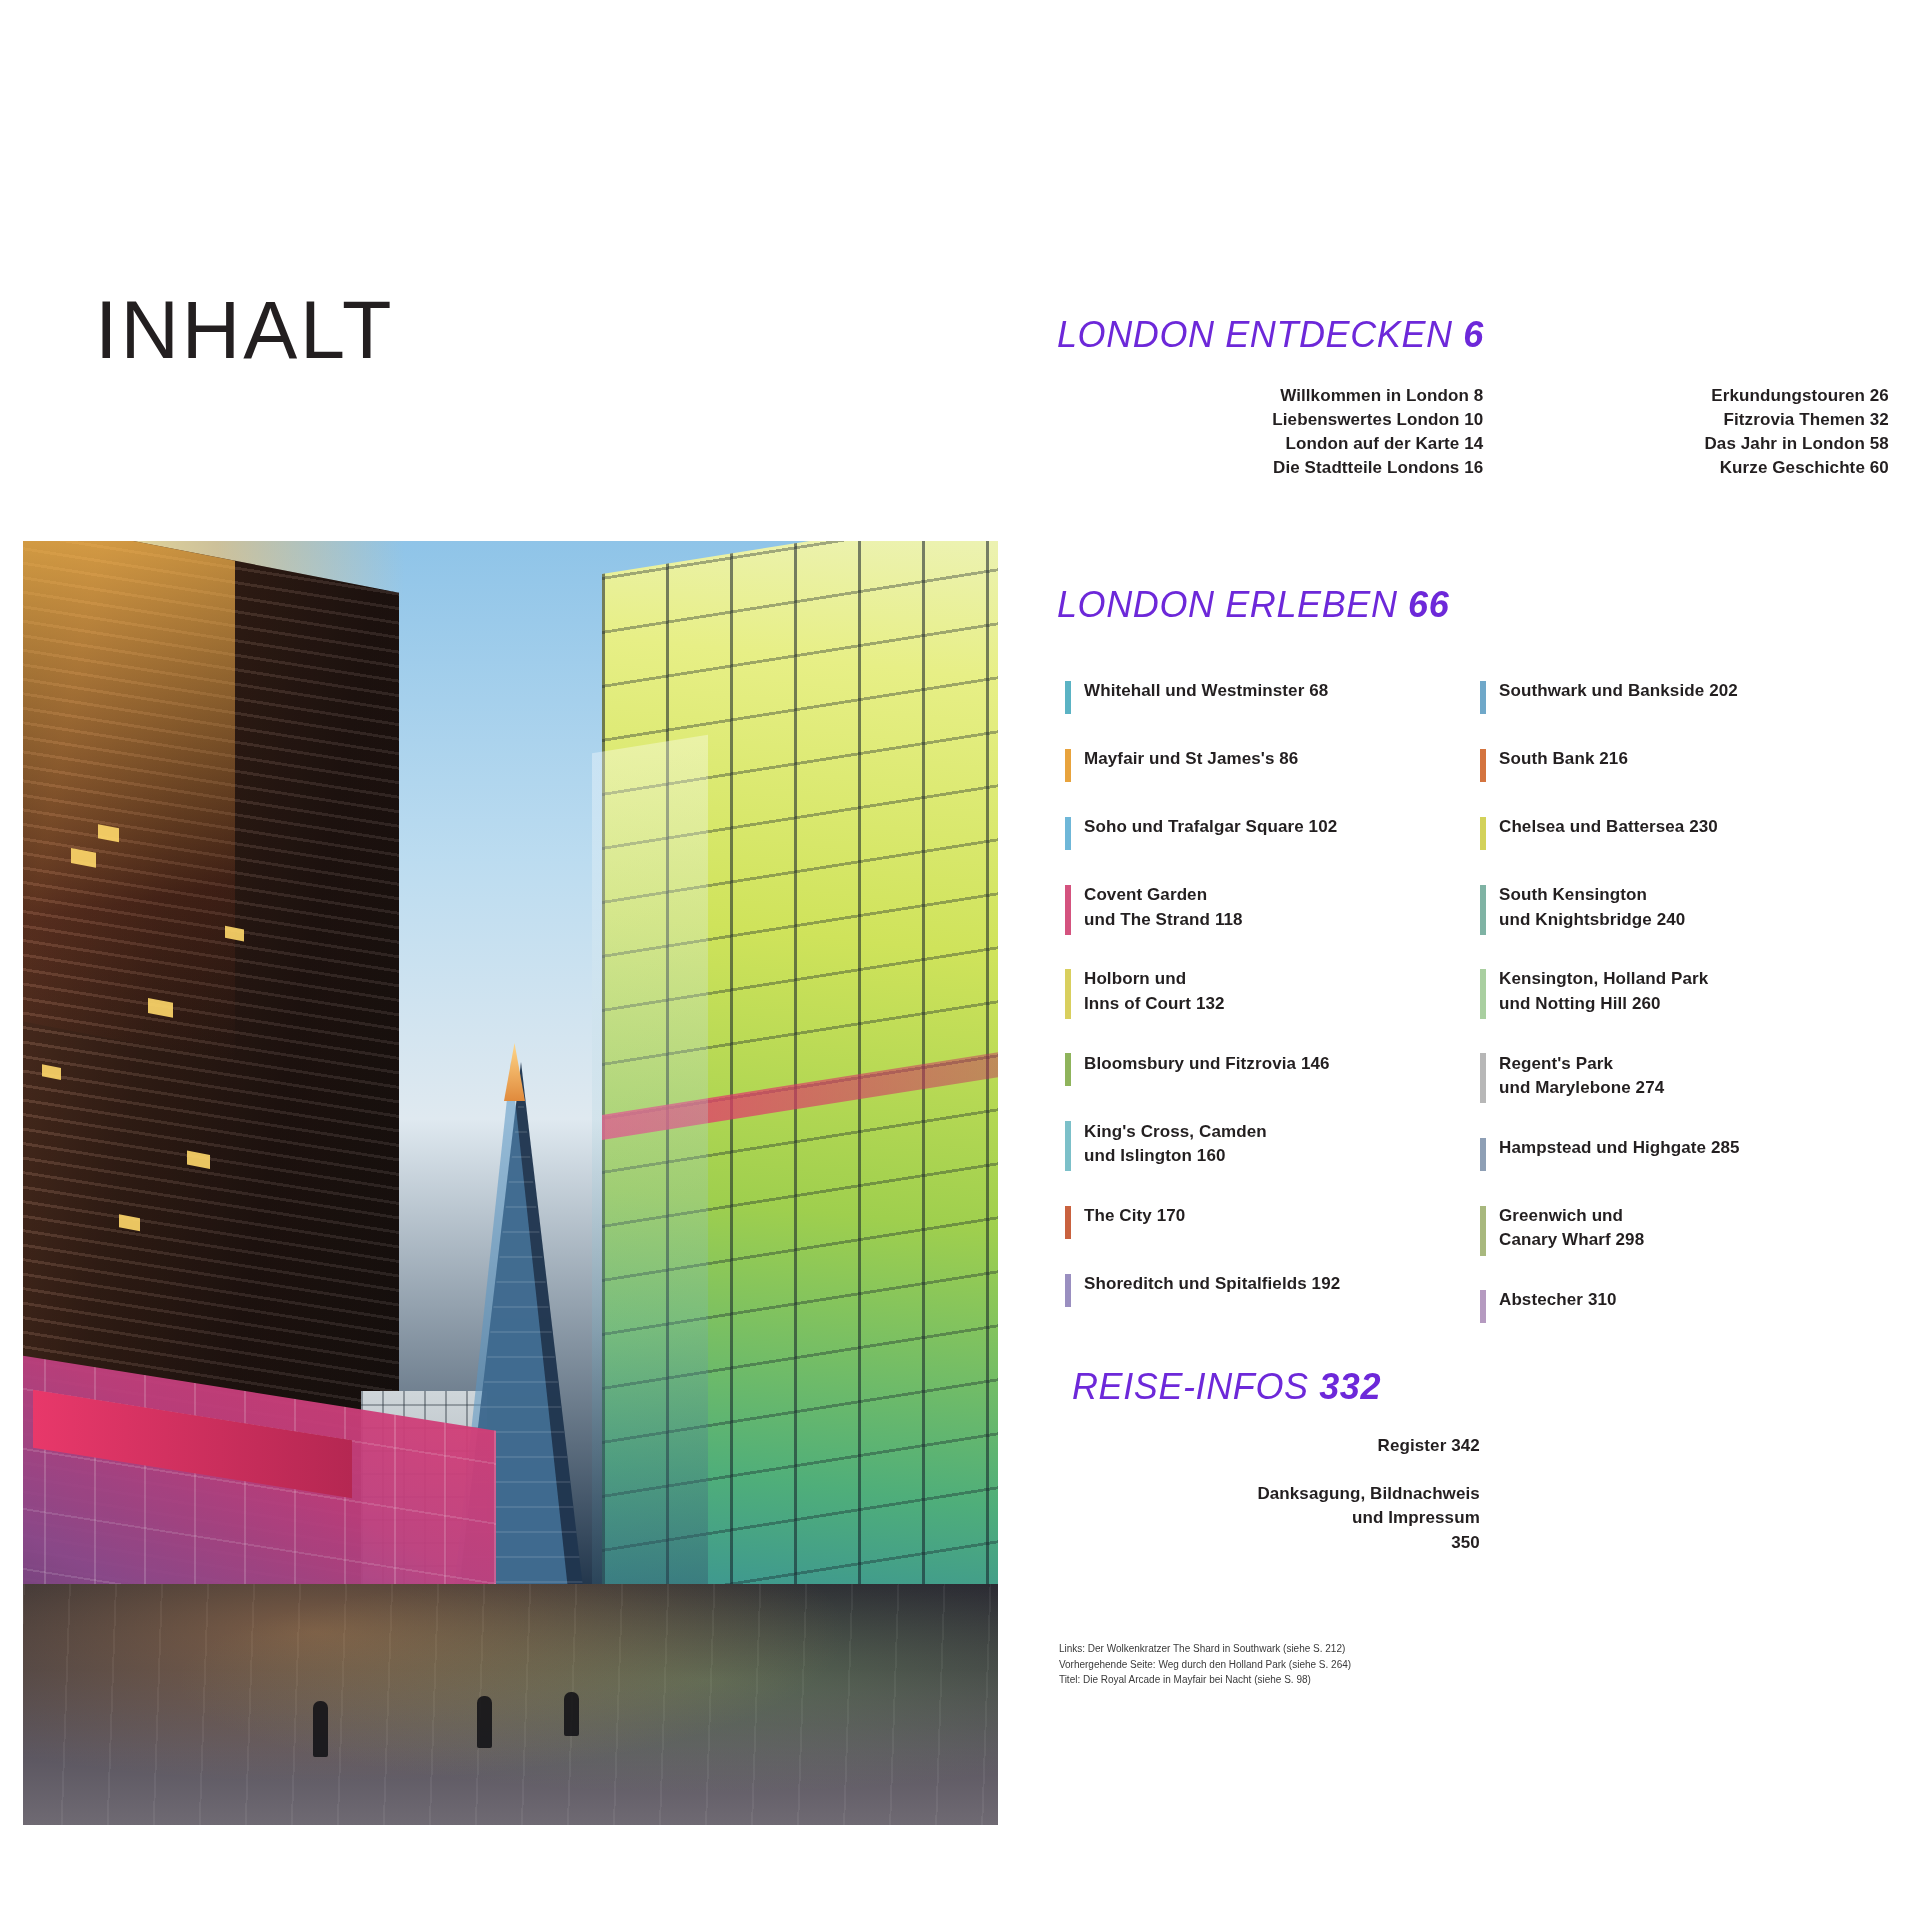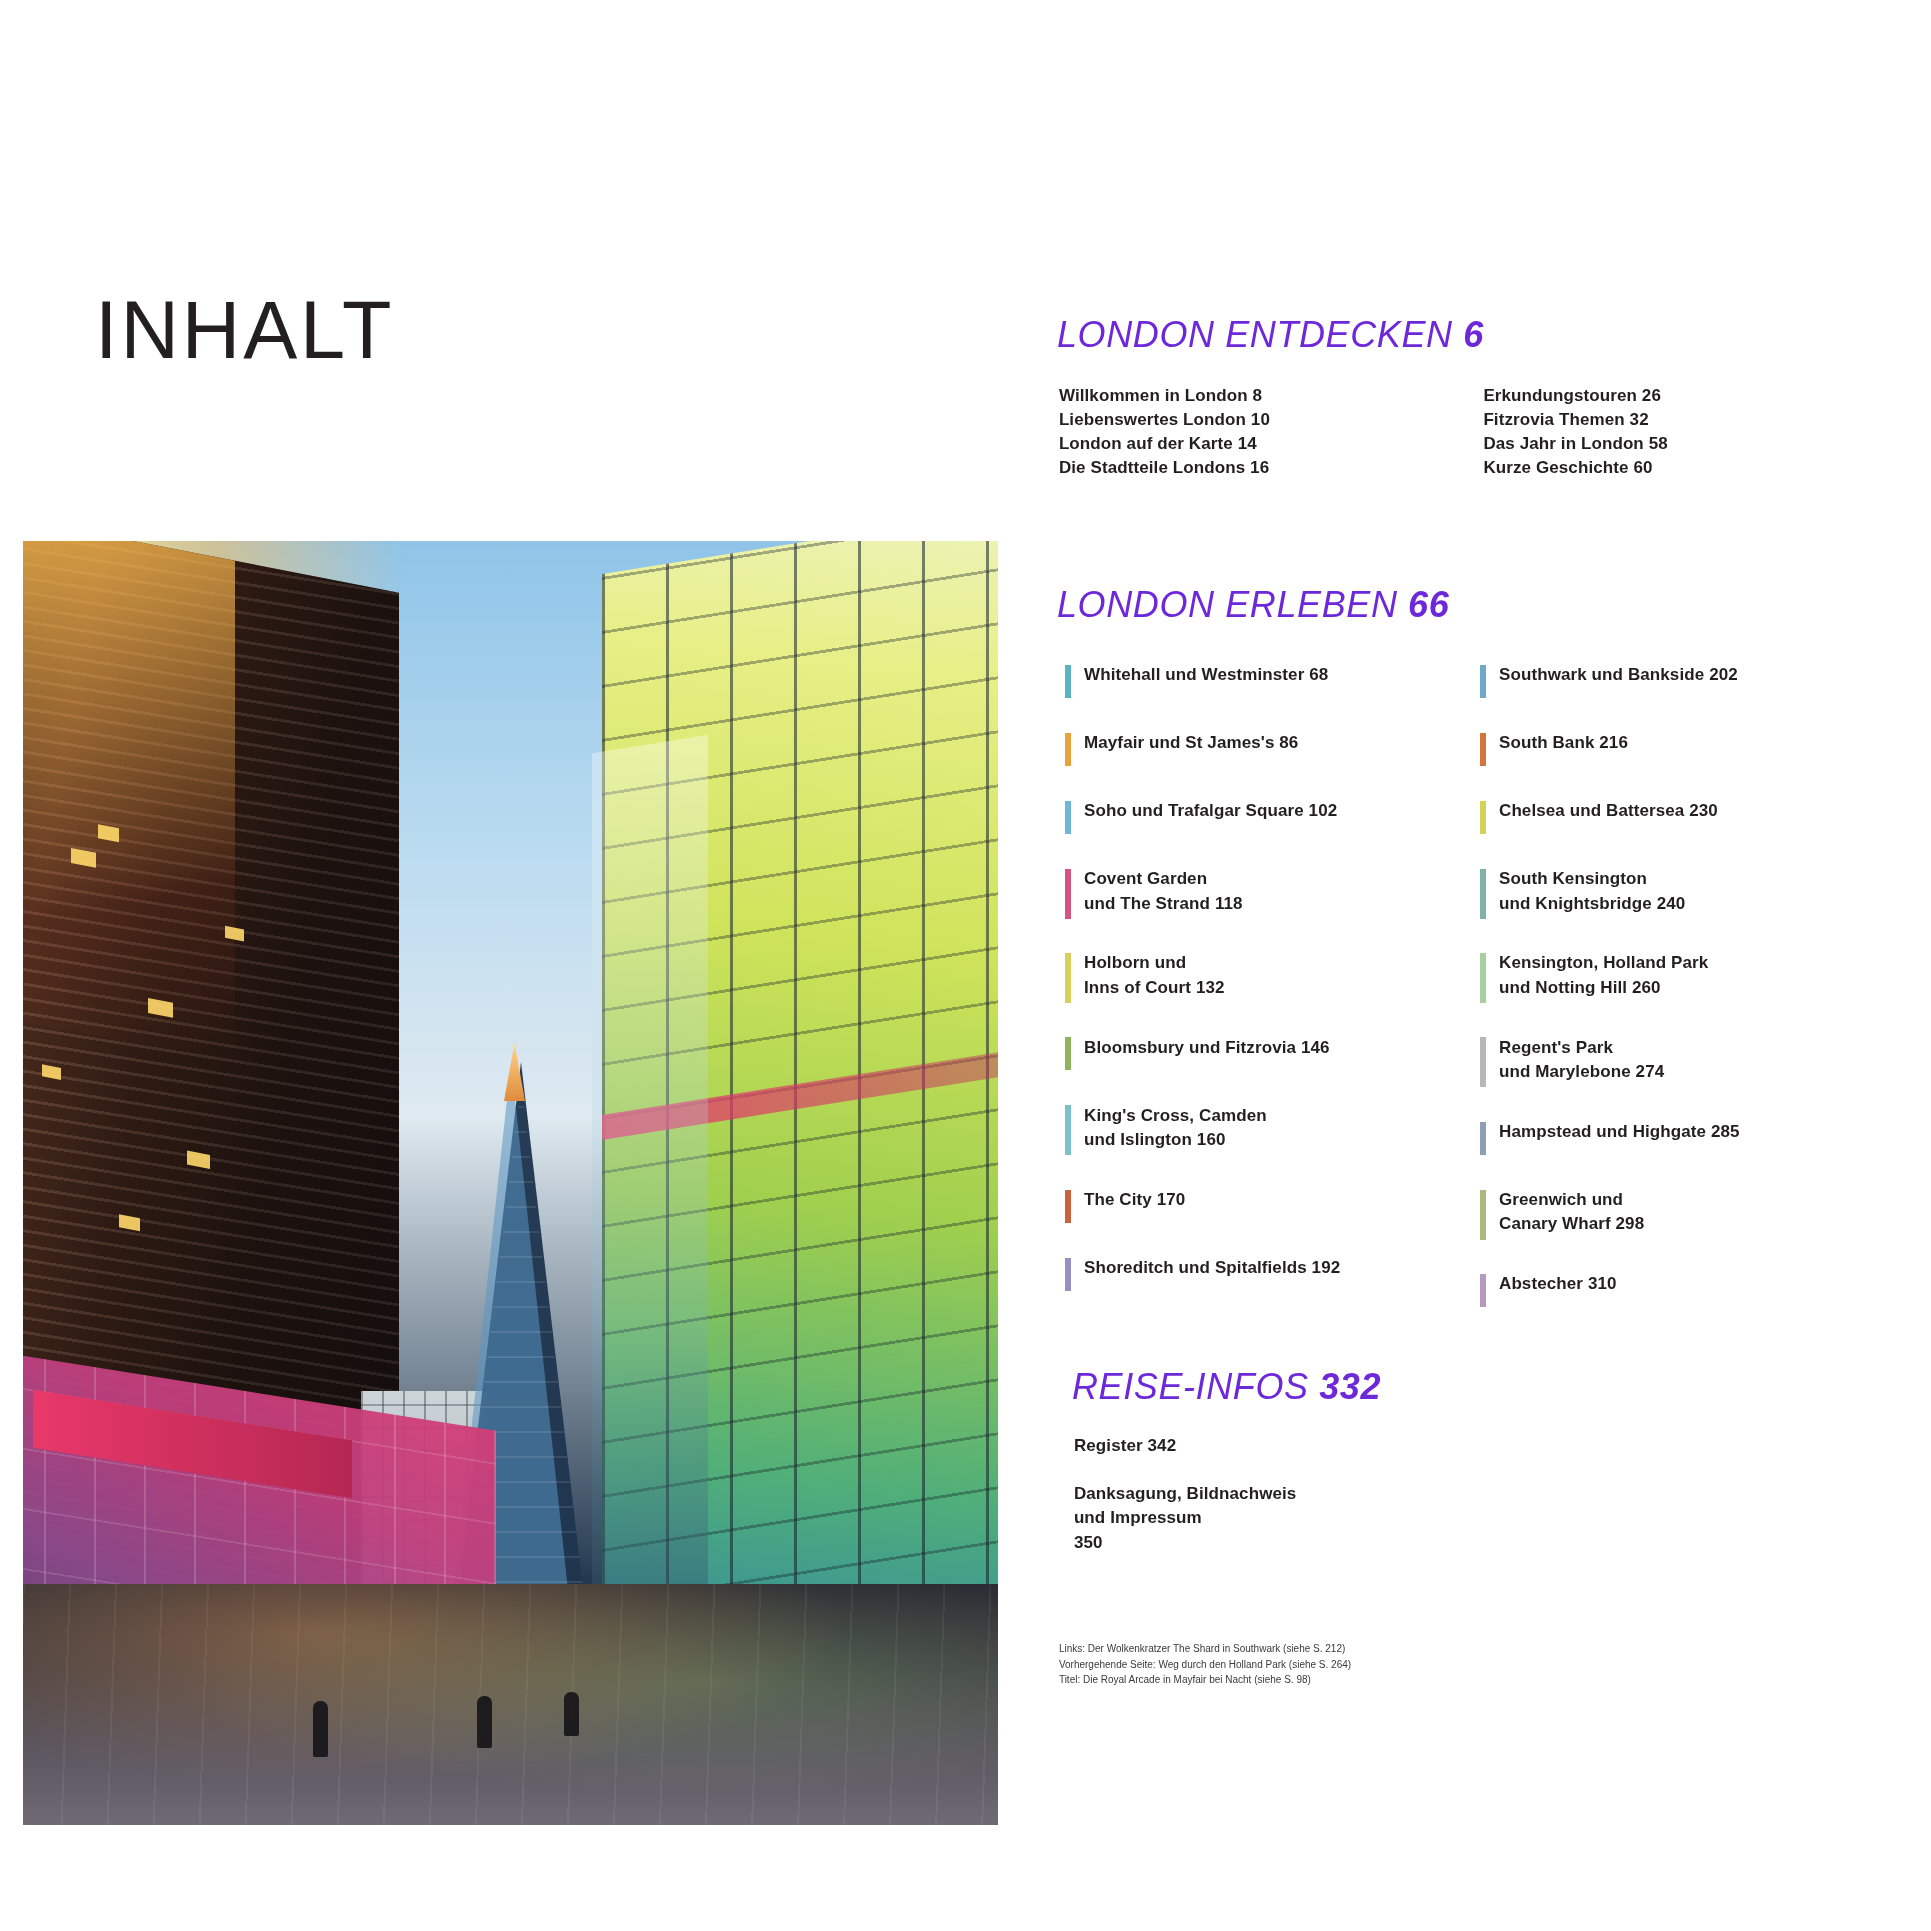--- a/index.html
+++ b/index.html
@@ -230,20 +230,21 @@
     font-style: italic;
   }
   .sec-head .pg { font-weight: 600; }
 
   .entry {
     font-size: 17px;
     font-weight: 700;
     line-height: 1.42;
     color: #231f20;
     letter-spacing: 0.1px;
+    text-align: right;
   }
   .entry .pg { font-weight: 700; }
 
   
   .block-entdecken { position: absolute; left: 0; top: 314px; width: 830px; }
   .block-entdecken .cols {
     position: absolute; top: 70px; left: 1.9px;
     width: 830px;
     display: flex;
   }
@@ -256,20 +257,21 @@
     position: absolute; top: 79px; left: 0; width: 830px;
     display: flex;
   }
   .erleben-col { width: 415px; position: relative; }
 
   .area {
     position: relative;
     padding-left: 27px;
     margin-bottom: 35px;
     min-height: 33px;
+    margin-top: 16px;
   }
   .area .bar {
     position: absolute;
     left: 7.7px; top: 1.9px;
     width: 6.8px; height: 33px;
   }
   .area .txt {
     font-size: 17px;
     font-weight: 700;
     line-height: 1.45;

